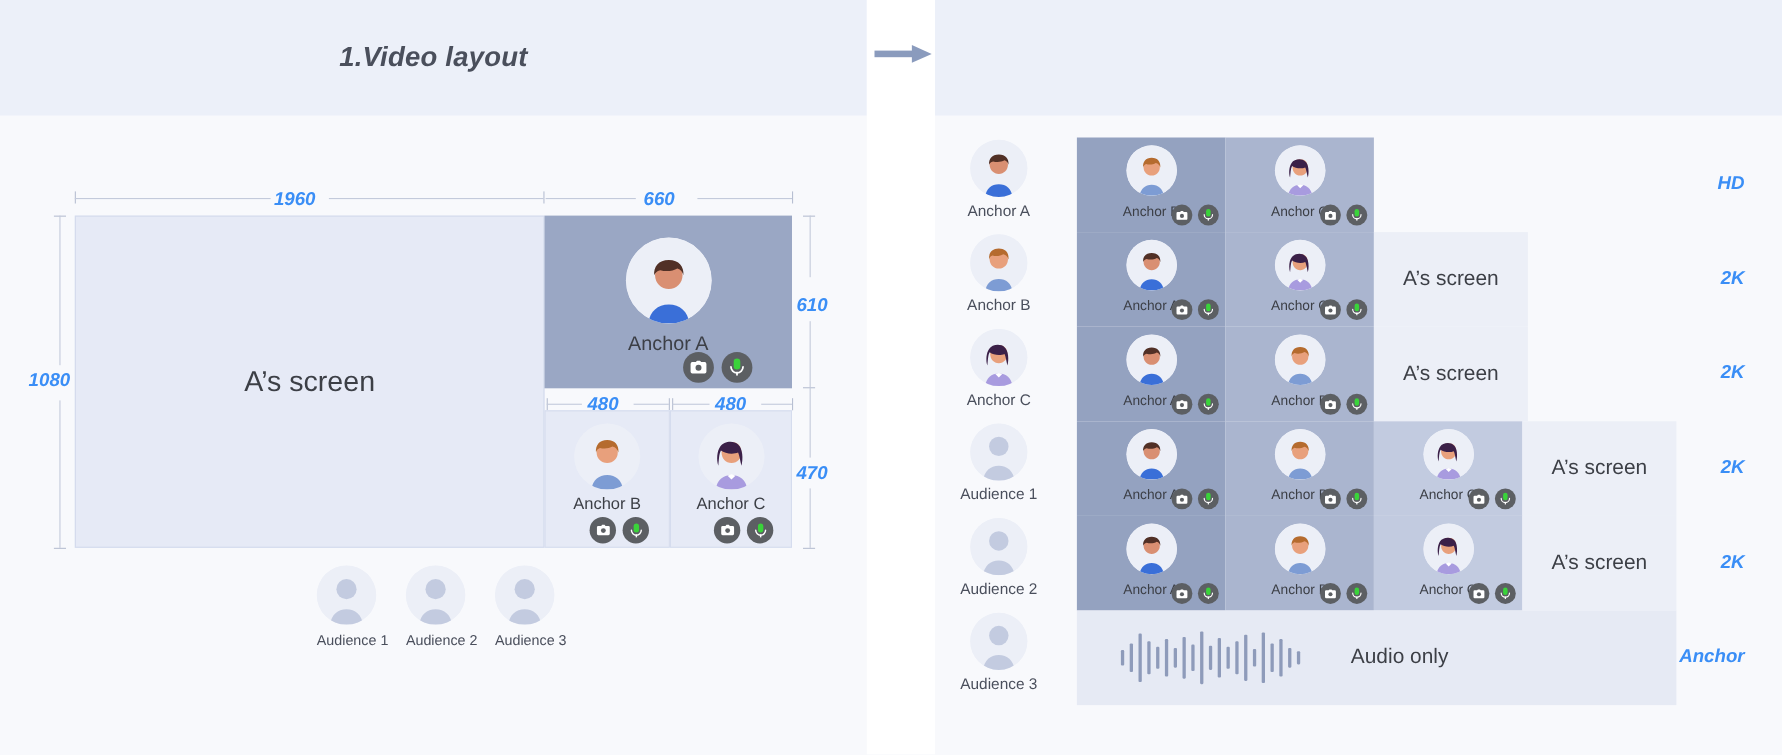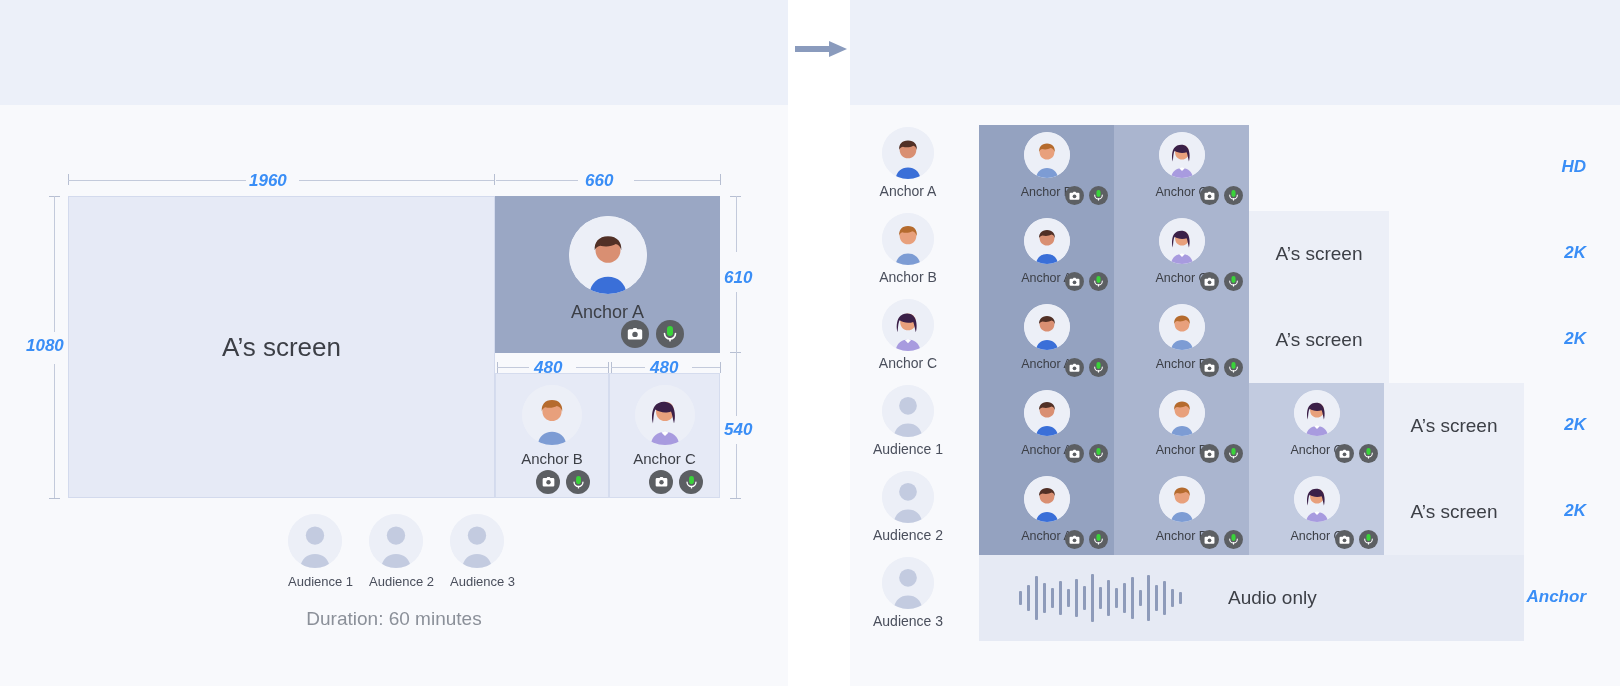--- a/index.html
+++ b/index.html
@@ -87,20 +87,21 @@
 
   .qual{position:absolute;right:34px;font-size:17px;font-weight:700;font-style:italic;color:#3a8ef6;white-space:nowrap;}
 </style>
 </head>
 <body>
 
 <div class="root">
 
   <div class="panel panel-left">
     <div class="hdr"></div>
+    <div class="hdr-title">1.Video layout</div>
 
     <div class="tick-v" style="left:68px;top:174px;"></div>
     <div class="rule-h" style="left:68px;top:180px;width:178px;"></div>
     <div class="dim-label" style="left:249px;top:171px;">1960</div>
     <div class="rule-h" style="left:299px;top:180px;width:195px;"></div>
     <div class="tick-v" style="left:494px;top:174px;"></div>
 
     <div class="rule-h" style="left:496px;top:180px;width:82px;"></div>
     <div class="dim-label" style="left:585px;top:171px;">660</div>
     <div class="rule-h" style="left:634px;top:180px;width:86px;"></div>
@@ -111,21 +112,21 @@
     <div class="dim-label" style="left:26px;top:336px;">1080</div>
     <div class="rule-v" style="left:54px;top:364px;height:134px;"></div>
     <div class="tick-h" style="left:49px;top:498px;"></div>
 
     <div class="tick-h" style="left:730px;top:196px;"></div>
     <div class="rule-v" style="left:736px;top:196px;height:56px;"></div>
     <div class="dim-label" style="left:724px;top:268px;">610</div>
     <div class="rule-v" style="left:736px;top:292px;height:60px;"></div>
     <div class="tick-h" style="left:730px;top:352px;"></div>
     <div class="rule-v" style="left:736px;top:352px;height:64px;"></div>
-    <div class="dim-label" style="left:724px;top:420px;">540</div>
+    <div class="dim-label" style="left:724px;top:420px;">470</div>
     <div class="rule-v" style="left:736px;top:444px;height:54px;"></div>
     <div class="tick-h" style="left:730px;top:498px;"></div>
 
     <div class="tick-v" style="left:497px;top:362px;"></div>
     <div class="rule-h" style="left:497px;top:367px;width:32px;"></div>
     <div class="dim-label" style="left:534px;top:358px;">480</div>
     <div class="rule-h" style="left:576px;top:367px;width:32px;"></div>
     <div class="tick-v" style="left:608px;top:362px;"></div>
 
     <div class="tick-v" style="left:611px;top:362px;"></div>
@@ -246,21 +247,20 @@
           <svg viewBox="0 0 100 100">
               <circle cx="50" cy="50" r="50" fill="#eceff7"></circle>
               <circle cx="50" cy="40" r="17" fill="#c3cbe0"></circle>
               <path d="M22 100c3-17 13-26 28-26s25 9 28 26z" fill="#c3cbe0"></path>
             </svg>
         </div>
         <div class="lbl">Audience 3</div>
       </div>
     </div>
 
-    <div class="duration" style="top:608px;">Duration: 60 minutes</div>
   </div>
 
   <div class="panel-gap"></div>
   <div class="arrow">
     <div class="arrow-shaft"></div>
       <div class="arrow-head"></div>
   </div>
 
   <div class="panel panel-right">
     <div class="hdr"></div>

